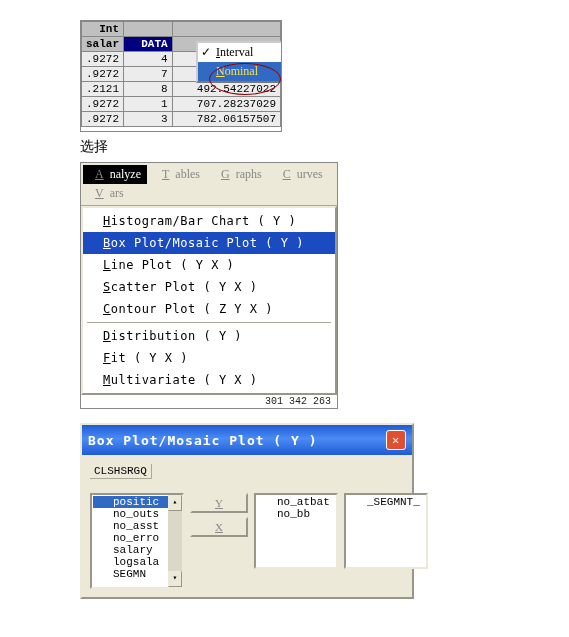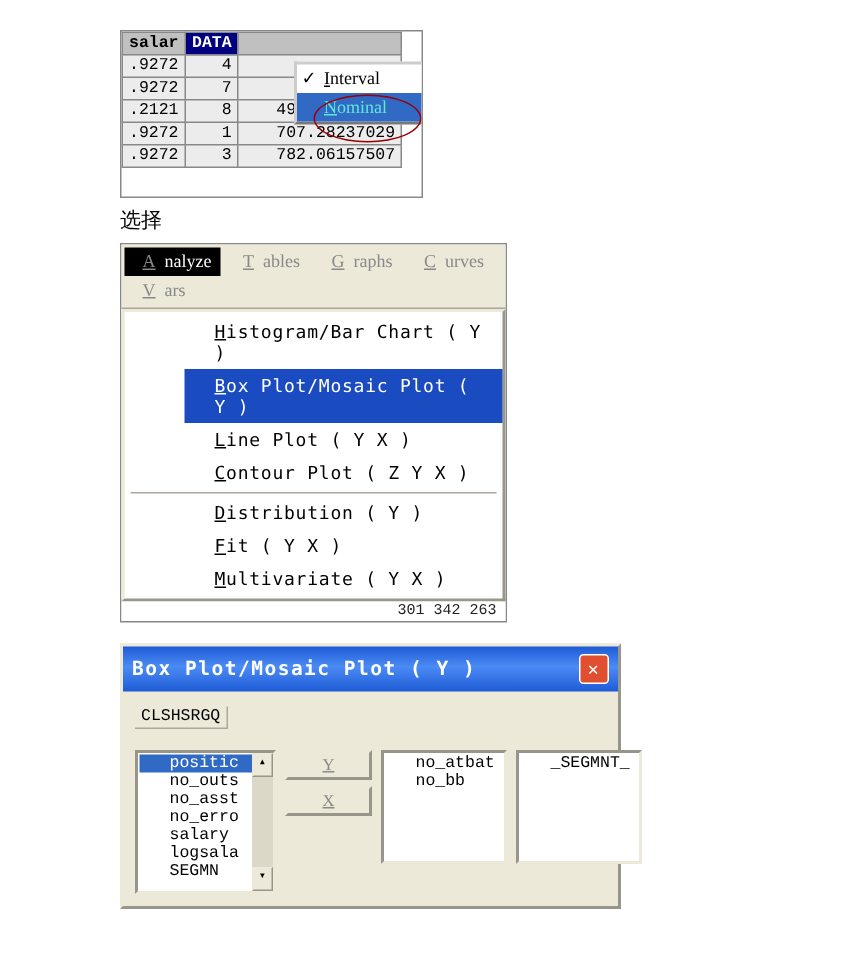--- a/index.html
+++ b/index.html
@@ -60,21 +60,21 @@
   .dropdown1 .item .check {
     position: absolute;
     left: 3px;
     top: 2px;
   }
   .dropdown1 .item .underline {
     text-decoration: underline;
   }
   .dropdown1 .item.highlight {
     background: #316ac5;
-    color: #5eead4;
+    color: #fde047;
   }
   .circle1 {
     position: absolute;
     border: 1px solid #900;
     border-radius: 50%;
     width: 70px;
     height: 30px;
     top: 42px;
     left: 128px;
     pointer-events: none;
@@ -121,21 +121,20 @@
     background: #fff;
     border: 2px outset #ece9d8;
     padding: 2px 0;
   }
   .menu2 .mi {
     padding: 4px 10px 4px 20px;
     font-family: "SimSun", monospace;
     font-size: 12px;
     cursor: pointer;
     letter-spacing: 0.5px;
-    margin-left: 40px;
   }
   .menu2 .mi .u { text-decoration: underline; }
   .menu2 .mi.highlight {
     background: #1a4bc0;
     color: #fff;
   }
   .menu2 .sep {
     border-top: 1px solid #aca899;
     margin: 2px 4px;
   }
@@ -256,20 +255,25 @@
   }
 </style>
 </head>
 <body>
 
 <div class="container">
 
   <div class="shot1">
     <table class="table1">
       <tbody>
+          <tr>
+        <th style="width:30px">Int</th>
+        <th style="width:40px"></th>
+        <th></th>
+      </tr>
       <tr>
         <th>salar</th>
         <th class="sel">DATA</th>
         <th style="width:100px"></th>
       </tr>
       <tr>
             <td>.9272</td>
             <td>4</td>
             <td></td>
           </tr>
@@ -314,20 +318,21 @@
       <span class="active"><span class="u">A</span>nalyze</span>
       <span><span class="u">T</span>ables</span>
       <span><span class="u">G</span>raphs</span>
       <span><span class="u">C</span>urves</span>
       <span><span class="u">V</span>ars</span>
     </div>
     <div class="menu2">
       <div class="mi"><span class="u">H</span>istogram/Bar Chart ( Y )</div>
       <div class="mi highlight"><span class="u">B</span>ox Plot/Mosaic Plot ( Y )</div>
       <div class="mi"><span class="u">L</span>ine Plot ( Y X )</div>
+      <div class="mi"><span class="u">S</span>catter Plot ( Y X )</div>
       <div class="mi"><span class="u">C</span>ontour Plot ( Z Y X )</div>
       <div class="sep"></div>
       <div class="mi"><span class="u">D</span>istribution ( Y )</div>
       <div class="mi"><span class="u">F</span>it ( Y X )</div>
       <div class="mi"><span class="u">M</span>ultivariate ( Y X )</div>
     </div>
     <div class="bottomrow">301    342    263</div>
   </div>
 
   <div class="shot3">

